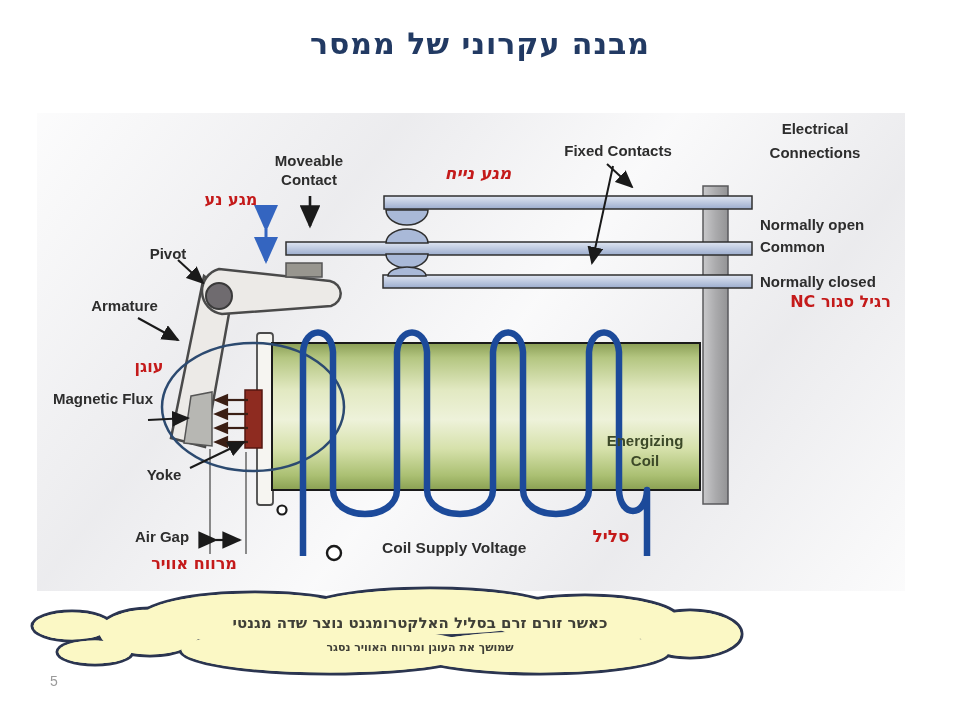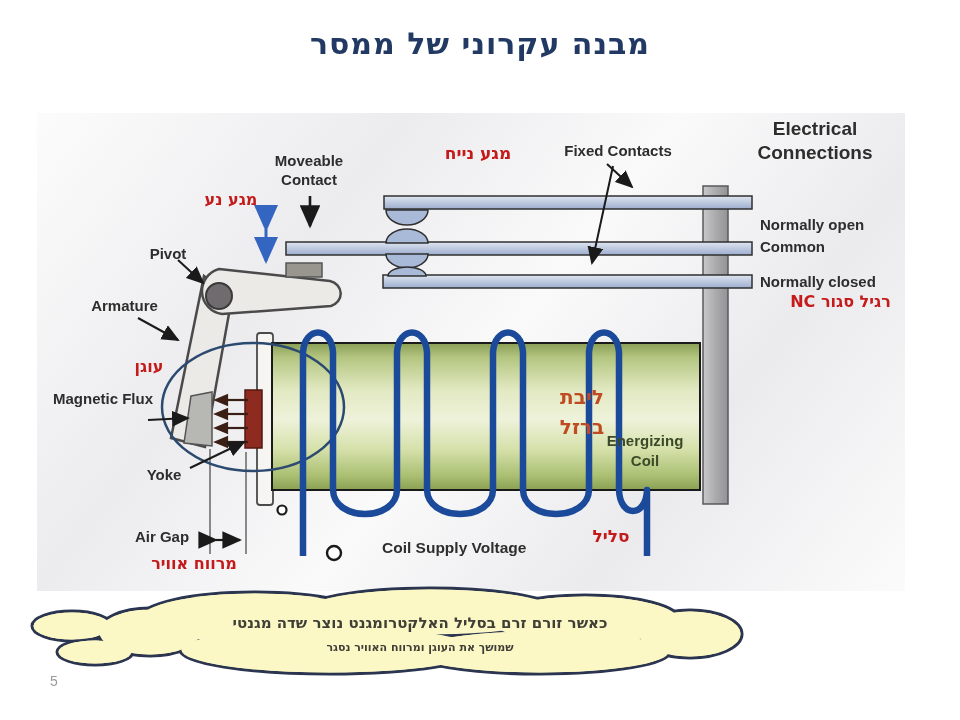--- a/index.html
+++ b/index.html
@@ -20,22 +20,22 @@
   .mc{left:258px;top:151px;width:102px;}
   .mcne{left:196px;top:190px;width:70px;font-size:16px;}
   .pivot{left:138px;top:244px;width:60px;}
   .arm{left:72px;top:296px;width:105px;}
   .ogen{left:118px;top:357px;width:62px;font-size:16px;}
   .mflux{left:53px;top:387px;width:100px;line-height:23px;}
   .yoke{left:134px;top:465px;width:60px;}
   .agap{left:118px;top:527px;width:88px;}
   .agaphe{left:128px;top:554px;width:132px;font-size:16px;}
   .fixedc{left:543px;top:141px;width:150px;}
-  .mgnyh{left:428px;top:144px;width:100px;font-size:17px;}
-  .elec{left:750px;top:117px;width:130px;line-height:24px;font-size:19px;}
+  .mgnyh{left:428px;top:164px;width:100px;font-size:17px;font-style:italic;}
+  .elec{left:750px;top:117px;width:130px;line-height:24px;font-size:15px;}
   .nohe{left:752px;top:170px;width:158px;font-size:16px;}
   .nopen{left:760px;top:191px;width:160px;margin-top:24px;}
   .common{left:760px;top:237px;width:120px;}
   .nclosed{left:760px;top:272px;width:160px;}
   .nche{left:768px;top:292px;width:145px;font-size:16px;}
   .core-he{left:540px;top:382px;width:84px;font-size:20px;line-height:30px;color:#bf4b22;}
   .encoil{left:595px;top:431px;width:100px;line-height:20px;color:#3c4928;font-size:15px;}
   .csv{left:382px;top:538px;width:220px;font-size:15.5px;color:#2e2e2e;}
   .slil{left:580px;top:527px;width:62px;font-size:17px;}
   .cl1{left:140px;top:614px;width:560px;font-size:15px;color:#3f3f37;}
@@ -176,21 +176,20 @@
   <div class="lbl ctr yoke">Yoke</div>
   <div class="lbl ctr agap">Air Gap</div>
   <div class="lbl ctr he red agaphe">מרווח אוויר</div>
   <div class="lbl ctr fixedc">Fixed Contacts</div>
   <div class="lbl ctr he red mgnyh">מגע נייח</div>
   <div class="lbl ctr elec">Electrical Connections</div>
   <div class="lbl nopen">Normally open</div>
   <div class="lbl common">Common</div>
   <div class="lbl nclosed">Normally closed</div>
   <div class="lbl ctr he red nche">רגיל סגור NC</div>
-  <div class="lbl ctr he core-he">ליבת ברזל</div>
   <div class="lbl csv">Coil Supply Voltage</div>
   <div class="lbl ctr encoil">Energizing Coil</div>
   <div class="lbl ctr he red slil">סליל</div>
 
   <div class="lbl ctr he cl1">כאשר זורם זרם בסליל האלקטרומגנט נוצר שדה מגנטי</div>
   <div class="lbl ctr he cl2">שמושך את העוגן ומרווח האוויר נסגר</div>
 
   <div class="pg">5</div>
 </div>
 

